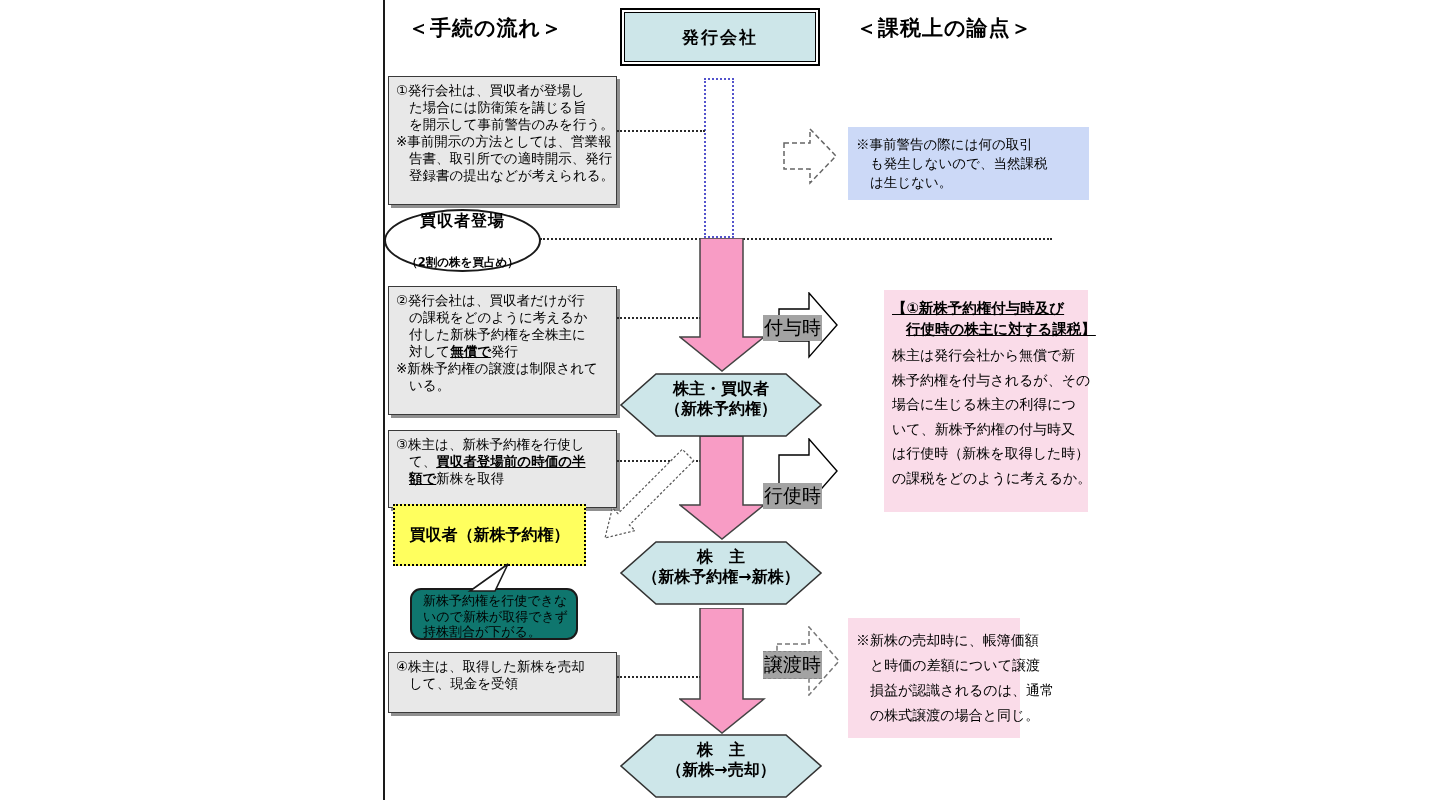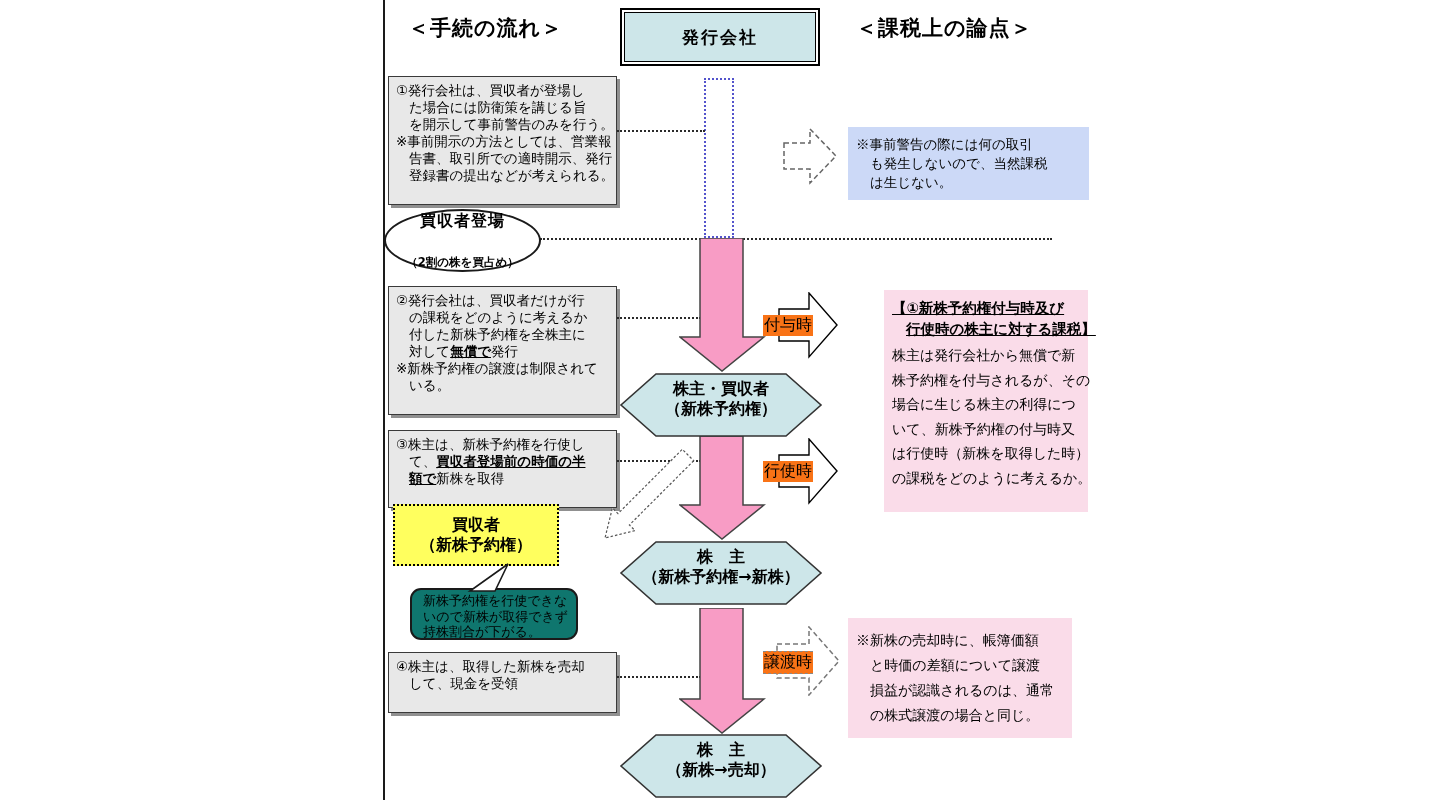--- a/index.html
+++ b/index.html
@@ -44,41 +44,41 @@
   #oval { left:384px; top:209px; width:157px; height:63px; border:2px solid #1a1a1a; border-radius:50%; background:#fff; display:flex; flex-direction:column; align-items:center; justify-content:space-between; }
   #oval .t1 { font-size:16px; font-weight:bold; letter-spacing:1px; }
   #oval .t2 { font-size:11.5px; font-weight:bold; }
 
   
   .note { padding:8px 8px; white-space:nowrap; }
   #pre-warning-note { left:848px; top:127px; width:241px; background:#ccd9f7; font-family:"DejaVu Serif","Liberation Serif",serif; font-size:13.5px; line-height:19px; }
   #grant-tax-note { left:852px; top:290px; width:204px; height:222px; background:#fadce9;margin-left:32px; }
   #grant-tax-note .ttl { font-size:14.5px; font-weight:bold; text-decoration:underline; line-height:21px; white-space:nowrap; }
   #grant-tax-note .body { font-family:"DejaVu Serif","Liberation Serif",serif; font-size:14px; line-height:24.5px; margin-top:3px; white-space:nowrap; }
-  #transfer-tax-note { left:848px; top:618px; width:224px; height:120px; background:#fadce9; font-family:"DejaVu Serif","Liberation Serif",serif; font-size:14px; line-height:25px; padding-top:10px; }
+  #transfer-tax-note { left:848px; top:618px; width:172px; height:120px; background:#fadce9; font-family:"DejaVu Serif","Liberation Serif",serif; font-size:14px; line-height:25px; padding-top:10px; }
   .ind2 { padding-left:14px; }
 
   
   .hex { width:204px; height:52px; }
   .hex .label { position:absolute; left:0; top:0; width:100%; height:100%; display:flex; flex-direction:column; align-items:center; justify-content:center; font-weight:bold; font-size:16px; line-height:20px; white-space:nowrap; }
   #hex1 { left:619px; top:373px; }
   #hex2 { left:619px; top:541px; }
   #hex3 { left:619px; top:734px; }
 
   
-  #yellow-box { left:393px; top:504px; width:166px; height:62px; background:#ffff5e; border:2px dotted #000; display:flex; flex-direction:column; align-items:center; justify-content:center; font-weight:bold; font-size:16px; line-height:20px; }
+  #yellow-box { left:393px; top:504px; width:193px; height:62px; background:#ffff5e; border:2px dotted #000; display:flex; flex-direction:row; align-items:center; justify-content:center; font-weight:bold; font-size:16px; line-height:20px; }
 
   
   #bubble { left:410px; top:588px; width:168px; height:52px; background:#0f766e; border:2px solid #1a1a1a; border-radius:11px; font-size:13px; line-height:15.5px; padding:3px 0 0 11px; white-space:nowrap; z-index:1; }
   #bubble-tail { left:466px; top:563px; width:54px; height:29px; z-index:2; }
 
   
-  .time-label { background:#f97316; font-size:16px; padding:0 1px; white-space:nowrap; z-index:2; }
+  .time-label { background:#a3a3a3; font-size:19px; padding:0 1px; white-space:nowrap; z-index:2; }
   #grant-label    { left:763px; top:315px; }
-  #exercise-label { left:763px; top:461px; }
+  #exercise-label { left:763px; top:483px; }
   #transfer-label { left:763px; top:651px; border:1px dashed #888; border-left:none; border-right:none; }
 
   svg { display:block; }
 </style>
 </head>
 <body>
 
 <div id="stage">
 
   <div id="left-line" class="abs"></div>

